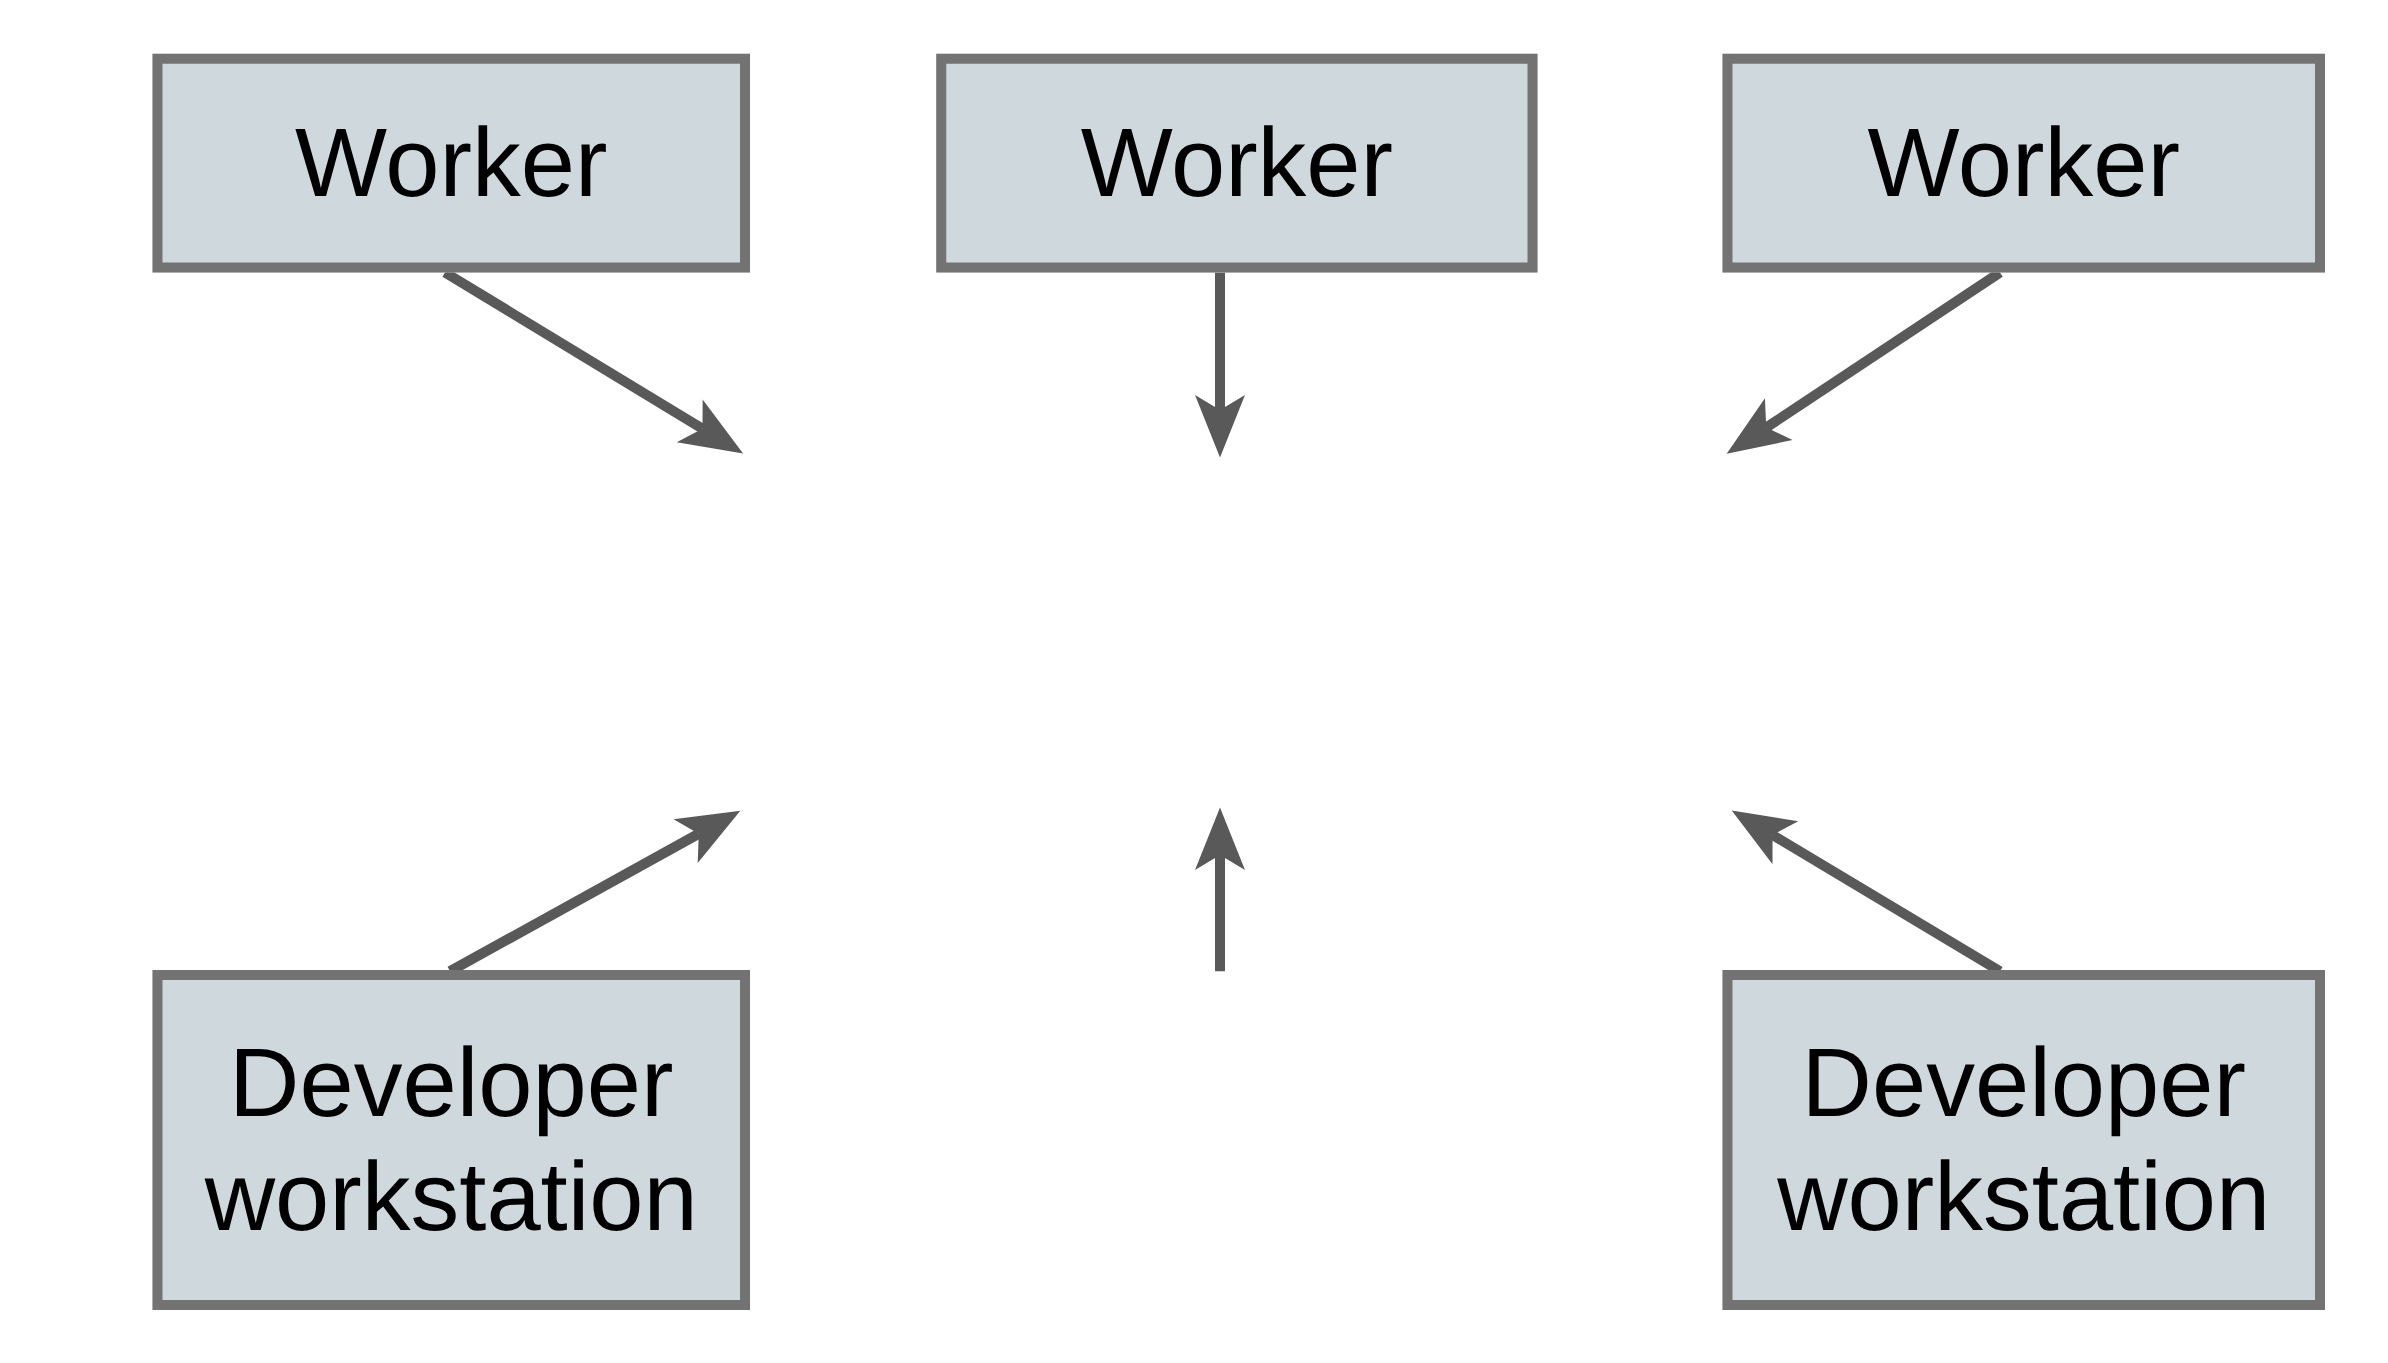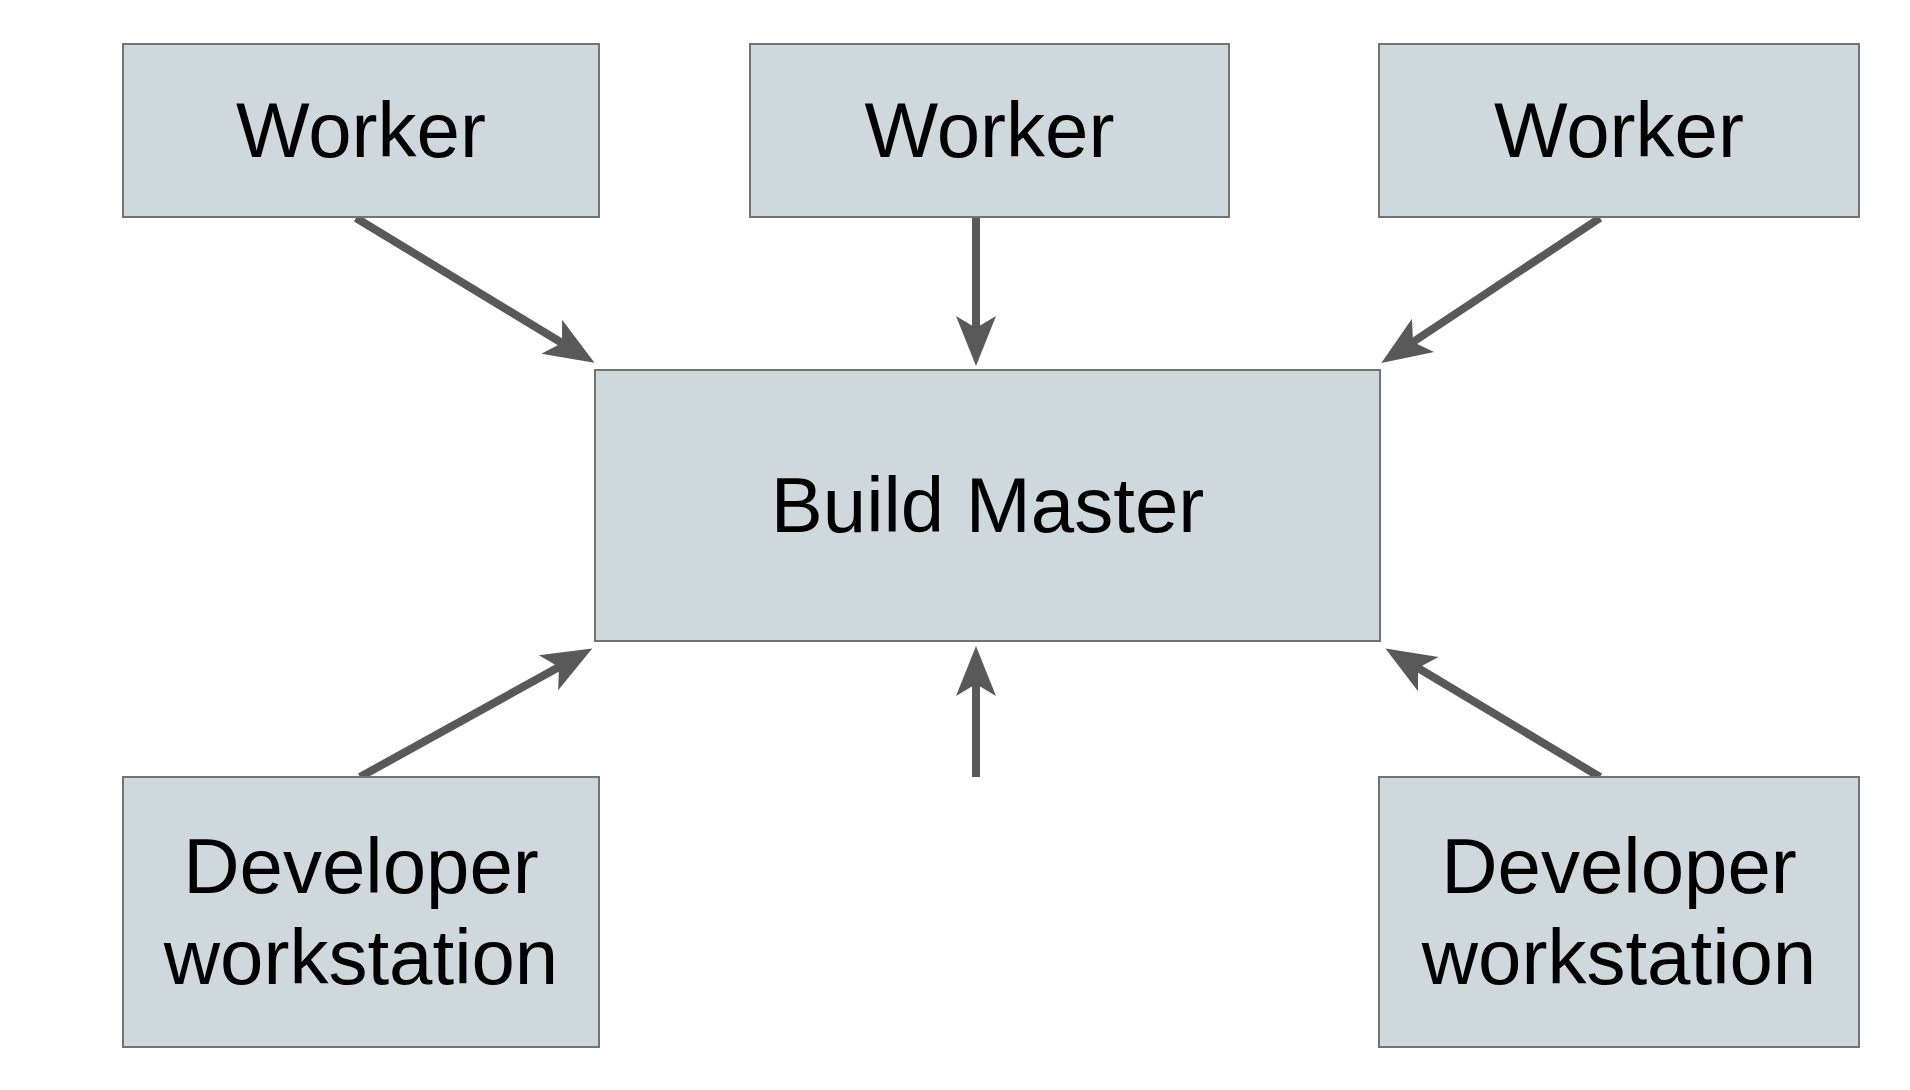--- a/index.html
+++ b/index.html
@@ -23,21 +23,21 @@
     position: absolute;
     left: 0; top: 0;
     width: 1910px;
     height: 1090px;
     pointer-events: none;
   }
   .node {
     position: absolute;
     box-sizing: border-box;
     background: #cfd8dc;
-    border: 2px solid #737373;
+    border: 8px solid #737373;
     display: flex;
     align-items: center;
     justify-content: center;
     text-align: center;
     font-size: 78px;
     line-height: 1.17;
     color: #000000;
     padding: 0 10px;
   }
   
@@ -78,23 +78,20 @@
   </div>
 
   <div class="node worker-2">
     <span class="label">Worker</span>
   </div>
 
   <div class="node worker-3">
     <span class="label">Worker</span>
   </div>
 
-  <div class="node build-master">
-    <span class="label">Build Master</span>
-  </div>
 
   <div class="node dev-ws-1">
     <span class="label">Developer workstation</span>
   </div>
 
 
   <div class="node dev-ws-2">
     <span class="label">Developer workstation</span>
   </div>
 

